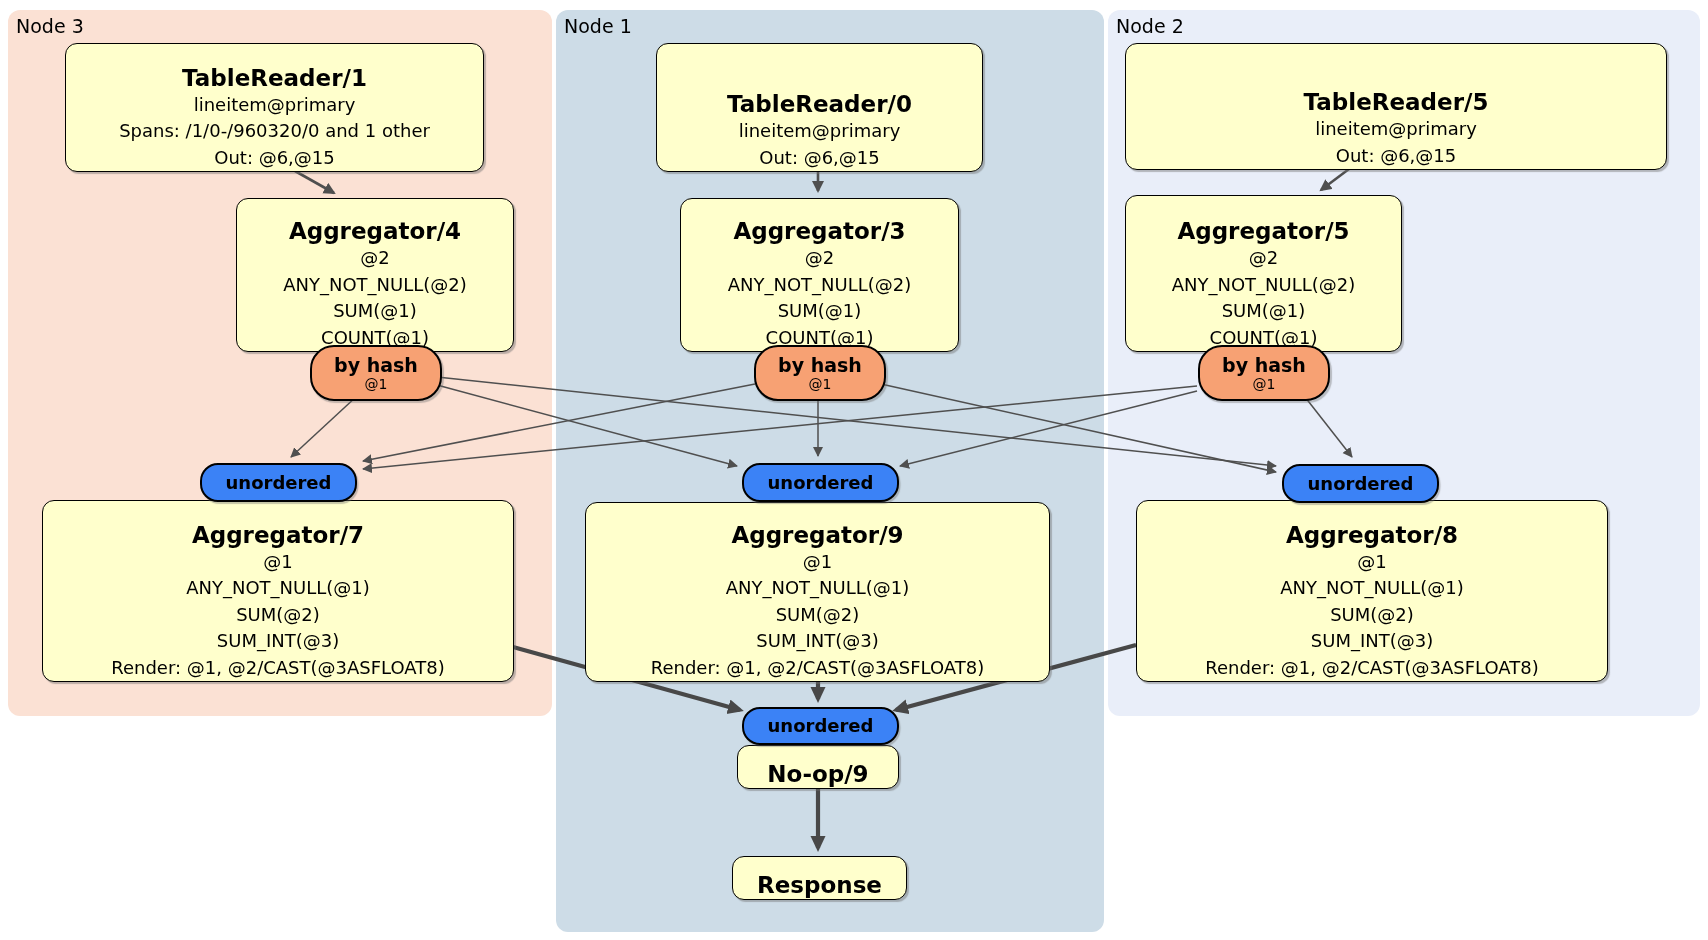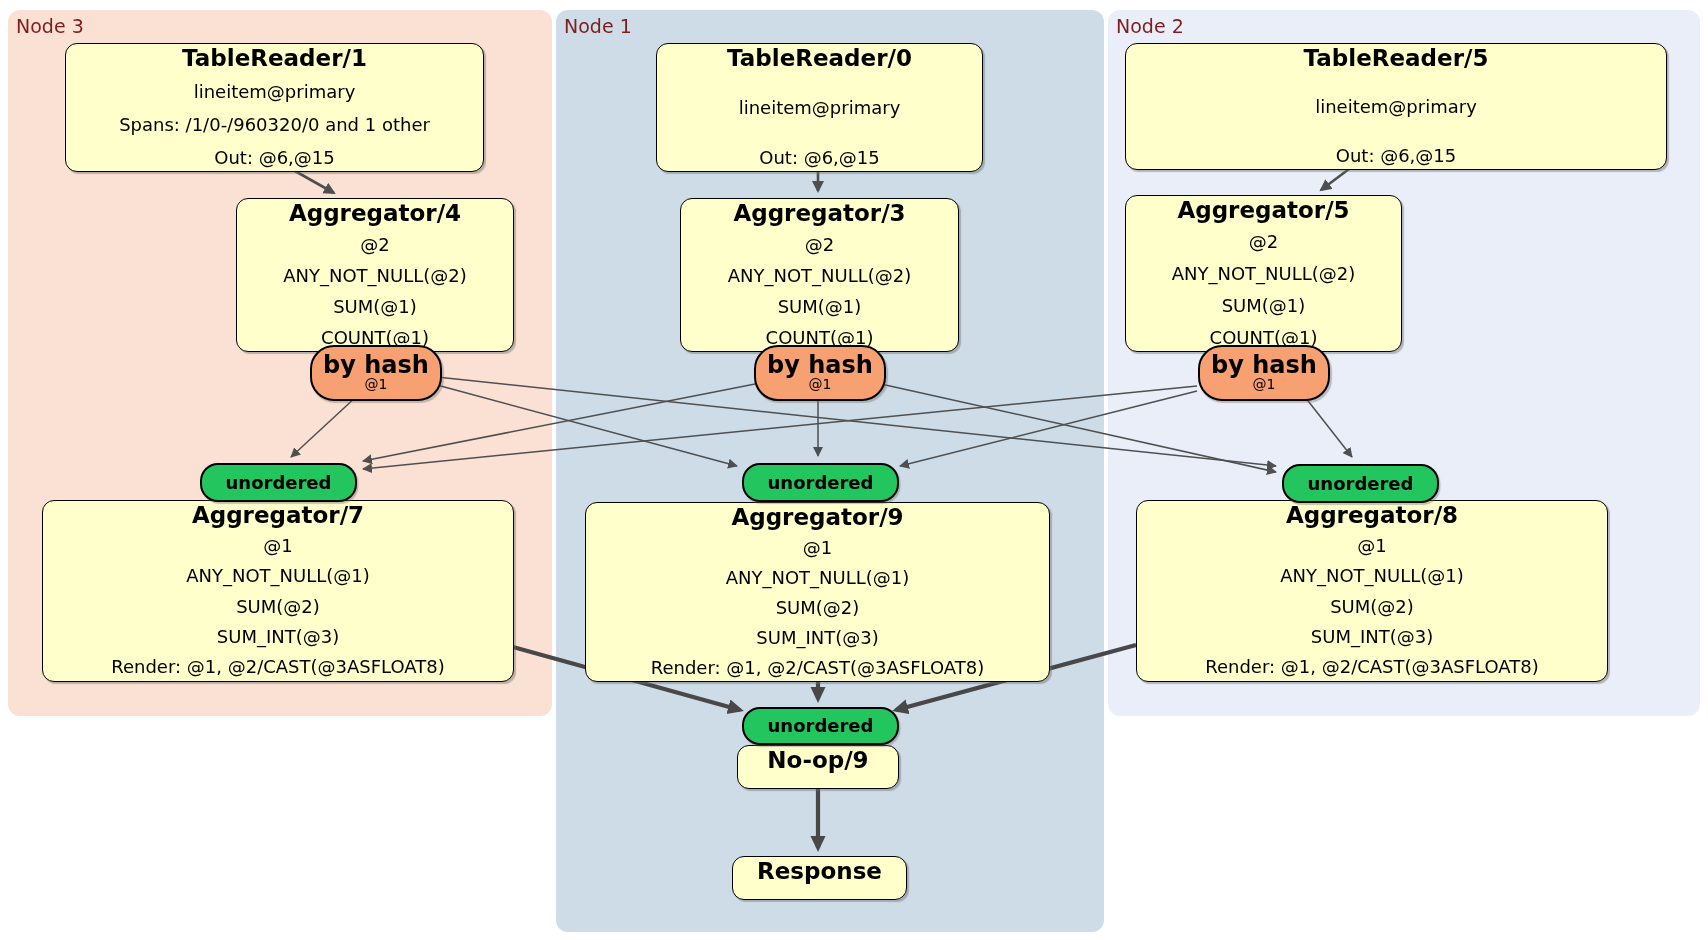--- a/index.html
+++ b/index.html
@@ -1,38 +1,38 @@
 <!DOCTYPE html>
 <html><head>
 <meta charset="utf-8">
 <style>
   html,body{margin:0;padding:0;background:#ffffff;}
   .canvas{
     position:relative;width:1708px;height:940px;overflow:hidden;
     font-family:"DejaVu Sans","Liberation Sans",sans-serif;color:#000;
   }
   .region{position:absolute;border-radius:12px;}
-  .region-label{position:absolute;left:8px;top:5px;font-size:19px;color:#7f1d1d;}
+  .region-label{position:absolute;left:8px;top:5px;font-size:19px;color:#000000;}
   .box{
     position:absolute;background:#ffffcc;border:1.6px solid #000;border-radius:12px;
     box-shadow:2px 2px 1px rgba(110,110,110,0.45);
-    display:flex;flex-direction:column;justify-content:space-between;align-items:center;
+    display:flex;flex-direction:column;justify-content:flex-end;align-items:center;
     text-align:center;z-index:3;
   }
   .box-title{font-weight:bold;font-size:23px;line-height:28px;}
   .box-line{font-size:18px;line-height:26.5px;}
   .pill{
     position:absolute;border:2px solid #000;text-align:center;z-index:4;
     display:flex;flex-direction:column;justify-content:center;align-items:center;
     box-shadow:1.5px 2px 1px rgba(110,110,110,0.4);
   }
   .pill-hash{background:#f7a173;border-radius:24px;width:128px;height:52px;}
-  .pill-hash .pill-label{font-weight:bold;font-size:24px;line-height:21px;}
+  .pill-hash .pill-label{font-weight:bold;font-size:19px;line-height:21px;}
   .pill-hash .pill-sub{font-size:14px;line-height:16px;}
-  .pill-unordered{background:#22c55e;border-radius:18px;width:153px;height:35px;}
+  .pill-unordered{background:#3b82f6;border-radius:18px;width:153px;height:35px;}
   .pill-unordered .pill-label{font-weight:bold;font-size:18px;line-height:18px;}
   .edges{position:absolute;left:0;top:0;z-index:2;pointer-events:none;}
   .e-thin{stroke:#4f4f4f;stroke-width:1.5;}
   .e-med{stroke:#4f4f4f;stroke-width:2.6;}
   .e-thick{stroke:#484848;stroke-width:4.2;}
 </style>
 </head>
 <body>
 
 <div class="canvas">

